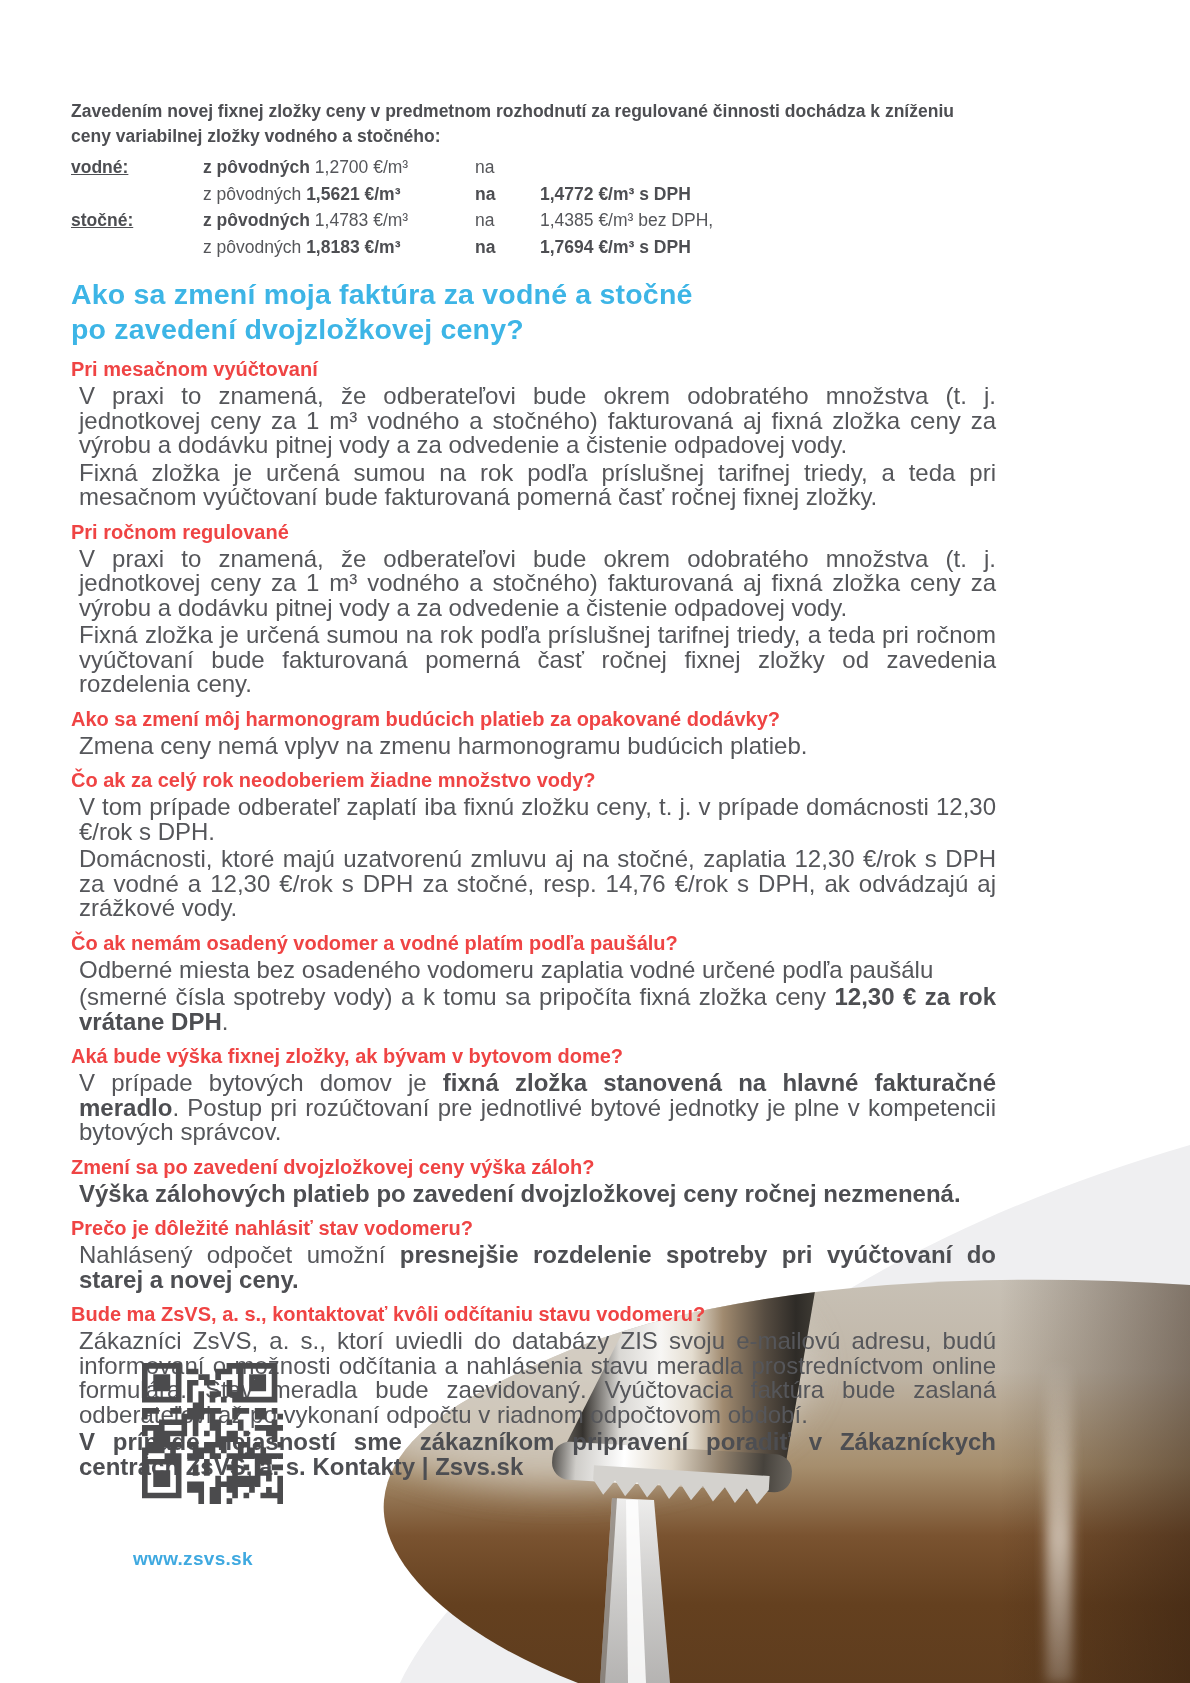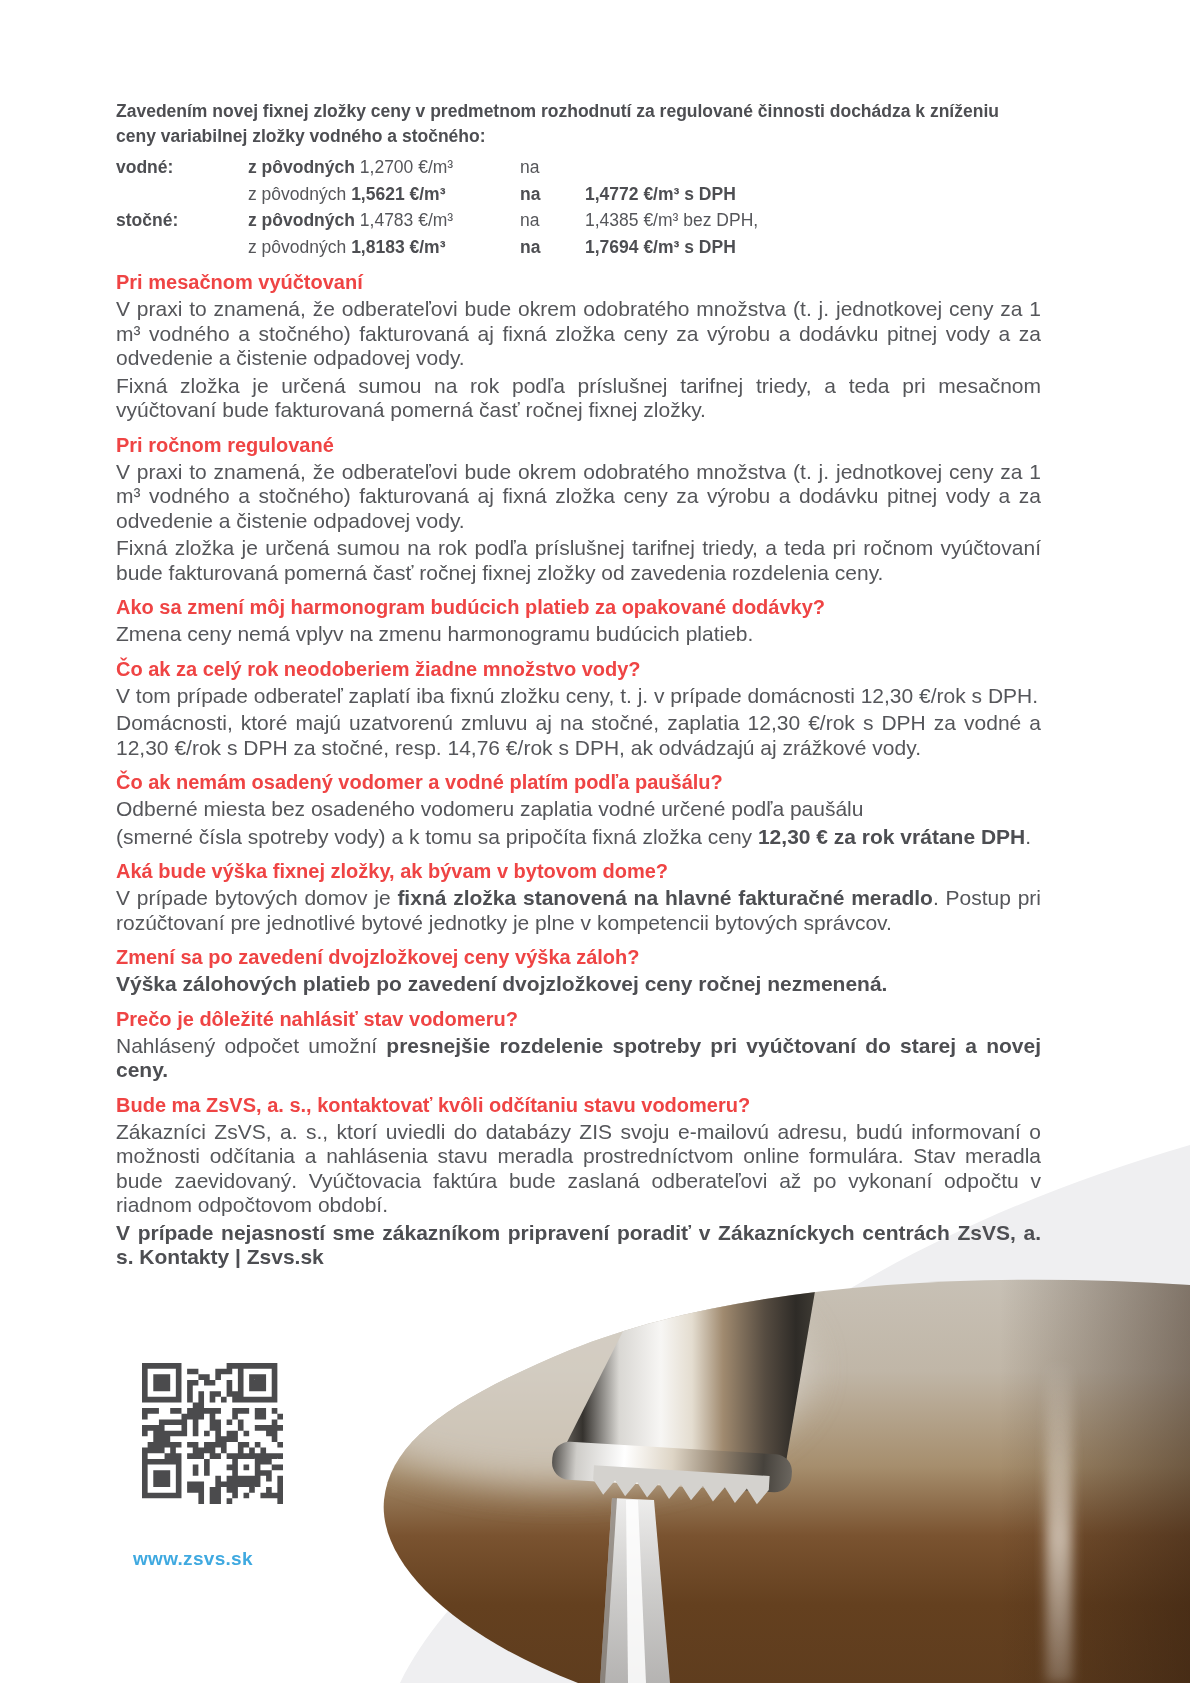--- a/index.html
+++ b/index.html
@@ -1,27 +1,27 @@
 <!DOCTYPE html>
 <html><head>
 <meta charset="utf-8">
 <style>
   html,body{margin:0;padding:0;background:#ffffff;}
   .page{position:relative;width:1190px;height:1683px;background:#fff;overflow:hidden;
         font-family:"Liberation Sans",sans-serif;color:#55565a;}
   .deco{position:absolute;top:1100px;left:0;z-index:0;}
-  .content{position:relative;z-index:1;padding:99px 132px 0 116px;width:925px;}
+  .content{position:relative;z-index:1;padding:99px 132px 0 71px;width:925px;}
   .intro{font-size:17.5px;line-height:24.5px;font-weight:bold;color:#4d4e52;margin:0 0 6px 0;}
   .ptable{margin:0 0 0 0;}
   .prow{display:grid;grid-template-columns:132px 272px 65px 1fr;font-size:17.5px;line-height:26.5px;}
-  .prow .lbl{font-weight:bold;color:#4d4e52;}
+  .prow .lbl{font-weight:bold;color:#4d4e52;text-decoration:underline;}
   .b{font-weight:bold;color:#4d4e52;}
   h1.main{font-size:28.5px;line-height:35px;font-weight:bold;color:#3db5e6;margin:17px 0 7px 0;letter-spacing:0.2px;}
   h2.sec{font-size:20px;line-height:25px;font-weight:bold;color:#ef4444;margin:10px 0 2px 0;}
-  .para{font-size:21px;line-height:24.5px;margin:0 0 3px 0;text-align:justify;}
+  .para{font-size:24px;line-height:24.5px;margin:0 0 3px 8px;text-align:justify;}
   .qr{position:absolute;left:142px;top:1363px;width:141px;height:141px;z-index:2;}
   .site{position:absolute;left:133px;top:1548px;font-size:19px;font-weight:bold;color:#3fa9e0;z-index:2;letter-spacing:0.3px;}
 </style>
 </head>
 <body>
 
 <div class="page">
 
   <svg class="deco" width="1190" height="583" viewBox="0 0 1190 583">
     <defs>
@@ -117,20 +117,22 @@
           <span>1,4385 €/m³ bez DPH,</span>
         </div>
         <div class="prow">
           <span class="b lbl"></span>
           <span><span>z pôvodných </span><span class="b">1,8183 €/m³</span></span>
           <span class="b">na</span>
           <span class="b">1,7694 €/m³ s DPH</span>
         </div>
       </div>
 
+    <h1 class="main"><span>Ako sa zmení moja faktúra za vodné a stočné</span><br>
+      <span>po zavedení dvojzložkovej ceny?</span></h1>
 
     <div>
         <div>
           <h2 class="sec">Pri mesačnom vyúčtovaní</h2>
           <p class="para"><span>V praxi to znamená, že odberateľovi bude okrem odobratého množstva (t. j. jednotkovej ceny za 1 m³ vodného a stočného) fakturovaná aj fixná zložka ceny za výrobu a dodávku pitnej vody a za odvedenie a čistenie odpadovej vody.</span></p>
           <p class="para"><span>Fixná zložka je určená sumou na rok podľa príslušnej tarifnej triedy, a teda pri mesačnom vyúčtovaní bude fakturovaná pomerná časť ročnej fixnej zložky.</span></p>
         </div>
         <div>
           <h2 class="sec">Pri ročnom regulované</h2>
           <p class="para"><span>V praxi to znamená, že odberateľovi bude okrem odobratého množstva (t. j. jednotkovej ceny za 1 m³ vodného a stočného) fakturovaná aj fixná zložka ceny za výrobu a dodávku pitnej vody a za odvedenie a čistenie odpadovej vody.</span></p>

